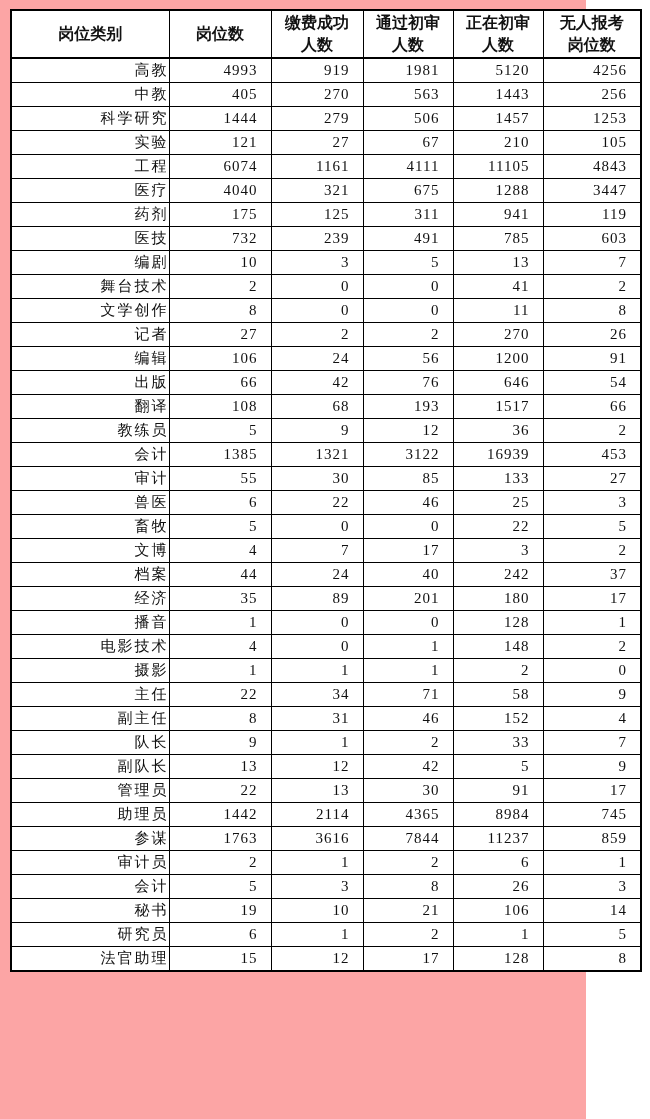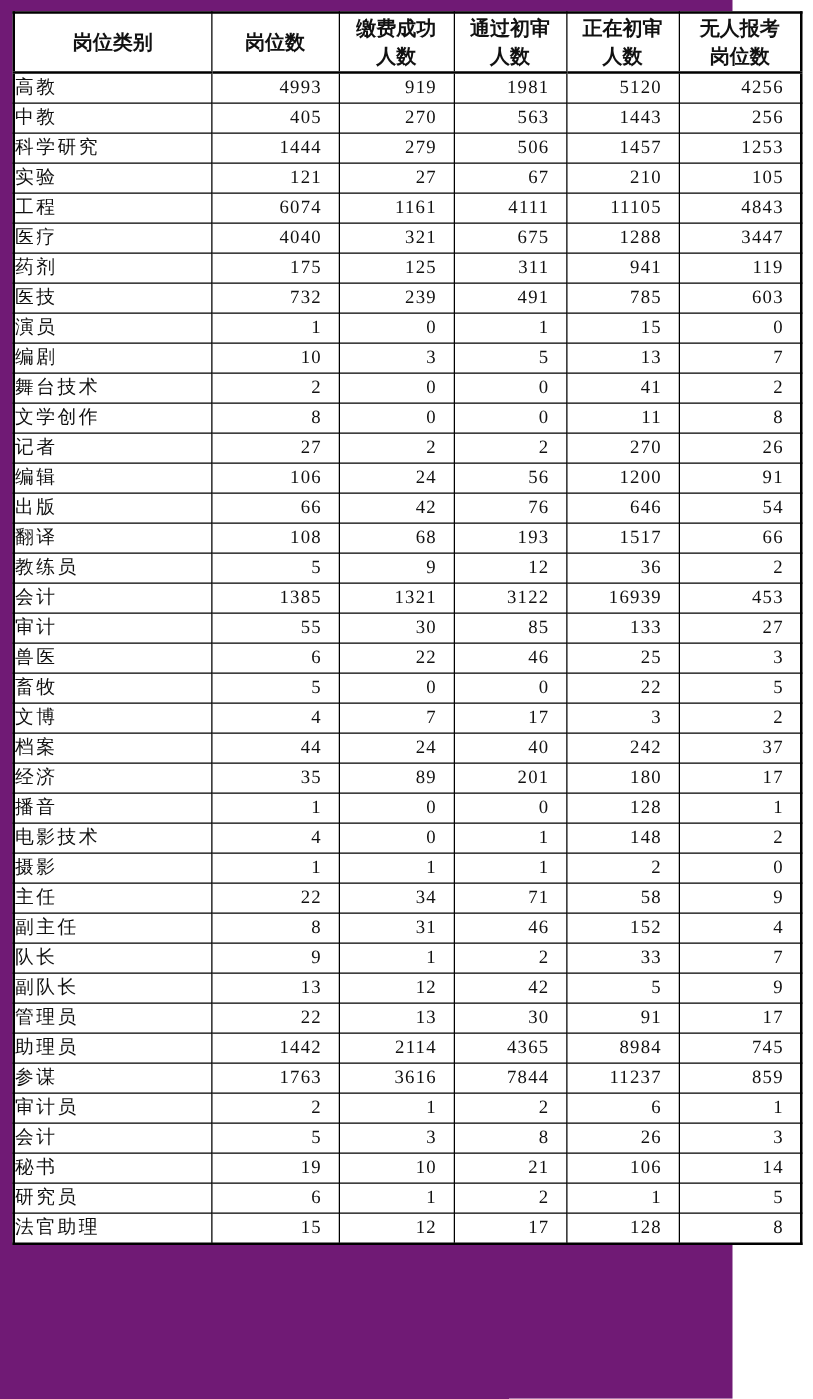--- a/index.html
+++ b/index.html
@@ -4,21 +4,21 @@
 <style>
   html, body {
     margin: 0;
     padding: 0;
     background: #ffffff;
     width: 650px;
   }
   .page {
     width: 586px;
     height: 1119px;
-    background: #701a75;
+    background: #fca5a5;
     box-sizing: border-box;
     padding: 9px 10px;
   }
   table.stats {
     border-collapse: collapse;
     table-layout: fixed;
     width: 630px;
     border: 2px solid #000;
     background: #fff;
   }
@@ -43,21 +43,21 @@
   }
   table.stats tbody td {
     font-family: "Liberation Serif", "DejaVu Serif", serif;
     font-size: 15px;
     height: 23px;
     line-height: 23px;
     padding: 0;
     vertical-align: middle;
   }
   td.cat {
-    text-align: left;
+    text-align: right;
     letter-spacing: 2px;
   }
   td.num {
     text-align: right;
     padding-right: 13px !important;
     font-variant-numeric: tabular-nums;
     letter-spacing: 1px;
   }
   col.c1 { width: 158px; }
   col.c2 { width: 102px; }
@@ -152,28 +152,20 @@
         </tr>
         <tr>
           <td class="cat">医技</td>
           <td class="num">732</td>
           <td class="num">239</td>
           <td class="num">491</td>
           <td class="num">785</td>
           <td class="num">603</td>
         </tr>
         <tr>
-          <td class="cat">演员</td>
-          <td class="num">1</td>
-          <td class="num">0</td>
-          <td class="num">1</td>
-          <td class="num">15</td>
-          <td class="num">0</td>
-        </tr>
-        <tr>
           <td class="cat">编剧</td>
           <td class="num">10</td>
           <td class="num">3</td>
           <td class="num">5</td>
           <td class="num">13</td>
           <td class="num">7</td>
         </tr>
         <tr>
           <td class="cat">舞台技术</td>
           <td class="num">2</td>

